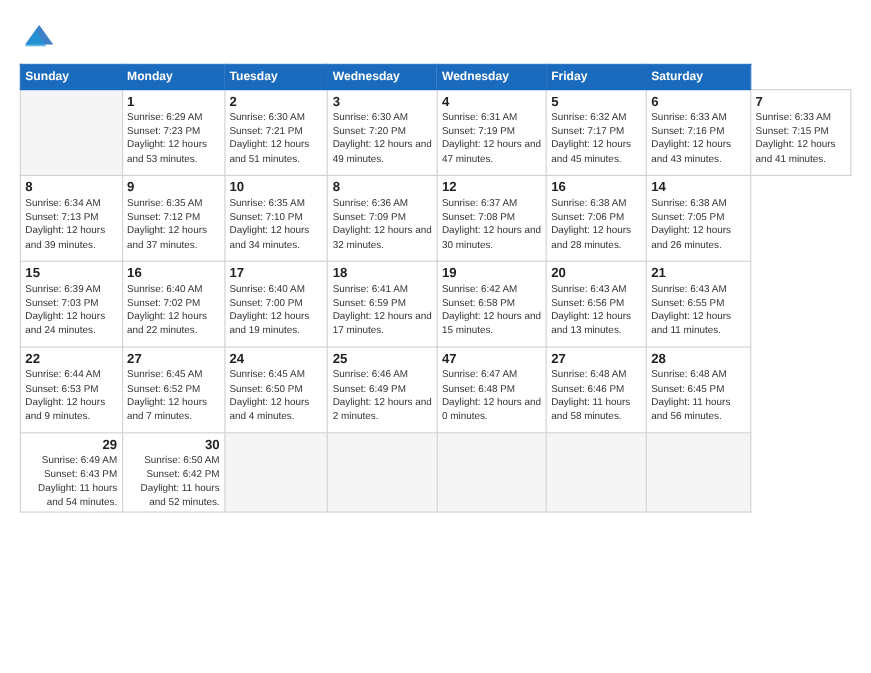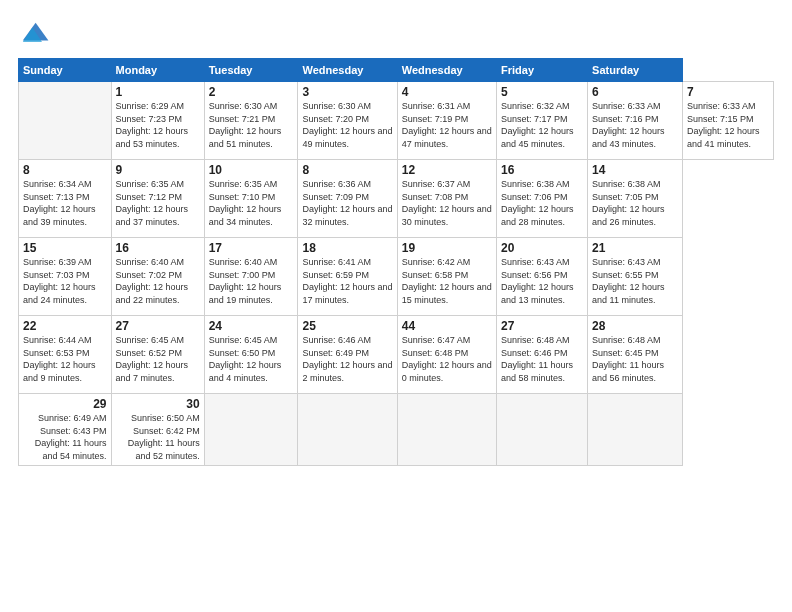--- a/index.html
+++ b/index.html
@@ -335,21 +335,21 @@
           </td>
           <td>
             <span class="day-num">25</span>
           <div class="day-info">
             Sunrise: 6:46 AM<br>
             Sunset: 6:49 PM<br>
             Daylight: 12 hours and 2 minutes.
           </div>
           </td>
           <td>
-            <span class="day-num">44</span>
+            <span class="day-num">47</span>
           <div class="day-info">
             Sunrise: 6:47 AM<br>
             Sunset: 6:48 PM<br>
             Daylight: 12 hours and 0 minutes.
           </div>
           </td>
           <td>
             <span class="day-num">27</span>
           <div class="day-info">
             Sunrise: 6:48 AM<br>

